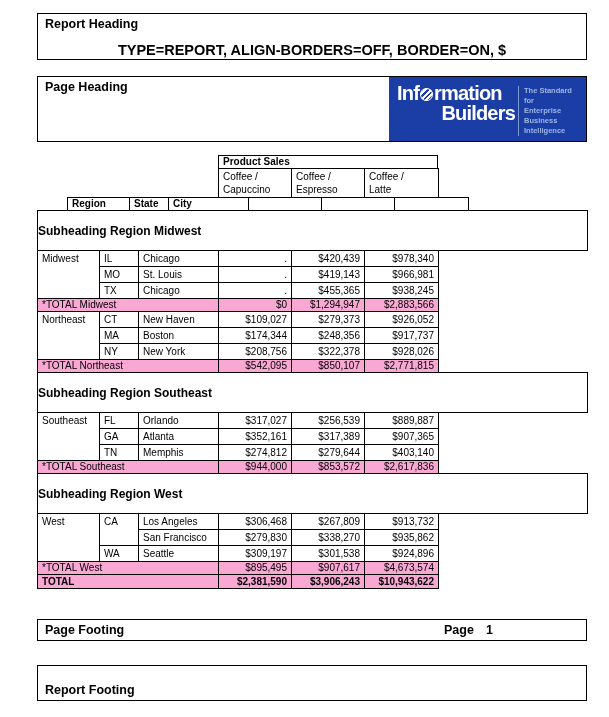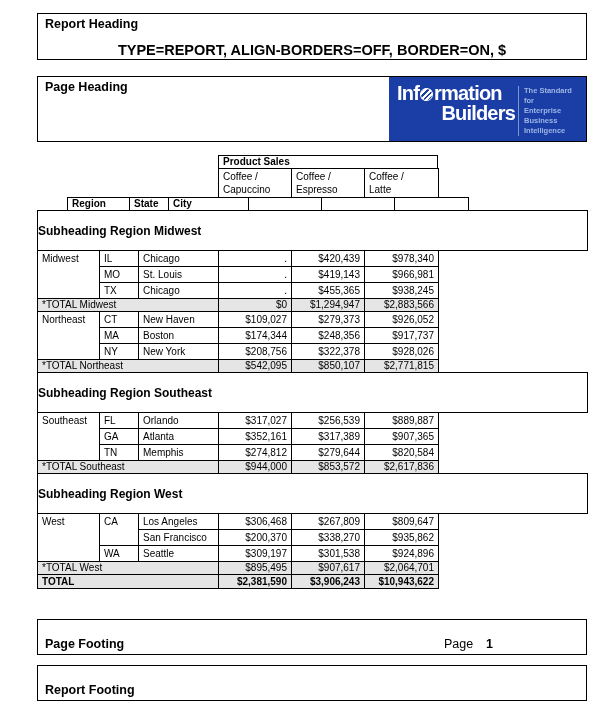--- a/index.html
+++ b/index.html
@@ -45,27 +45,27 @@
   #hdr-row td { height:12px; line-height:12px; font-weight:bold; }
   .subheading {
     box-sizing:border-box; width:551px; height:41px; border:1px solid #000; margin-top:-1px;
     display:flex; align-items:center; 
     font-weight:bold; font-size:12px; background:#fff;
   }
   table.sec { width:401px; margin-top:-1px; }
   table.sec td { height:15px; line-height:15px; }
   td.num { text-align:right; }
   td.vspan { vertical-align:top;margin-top:30px; }
-  tr.total td { background:#e5e5e5; height:12px; line-height:12px; }
+  tr.total td { background:#f9a8d4; height:12px; line-height:12px; }
   tr.grand td { font-weight:bold; height:13px; line-height:13px; }
 
-  #page-footing { top:619px; height:36px; }
+  #page-footing { top:619px; height:22px; }
   #report-footing { top:665px; height:36px; }
   .foot-title { position:absolute; left:7px; bottom:3px; font-weight:bold; font-size:12.5px; }
-  .pf-page { position:absolute; left:406px; bottom:3px; font-weight:normal; font-size:12.5px; }
+  .pf-page { position:absolute; left:406px; bottom:3px; font-weight:bold; font-size:12.5px; }
   .pf-num  { position:absolute; left:448px; bottom:3px; font-weight:bold; font-size:12.5px; }
 </style>
 </head>
 <body>
 
 <div class="page">
 
   <div class="hbox" id="page-heading">
     <div class="box-title">Page Heading</div>
     <div class="logo">
@@ -241,21 +241,21 @@
         <td>Atlanta</td>
         <td class="num">$352,161</td>
         <td class="num">$317,389</td>
         <td class="num">$907,365</td>
       </tr>
       <tr>
         <td>TN</td>
         <td>Memphis</td>
         <td class="num">$274,812</td>
         <td class="num">$279,644</td>
-        <td class="num">$820,584</td>
+        <td class="num">$403,140</td>
       </tr>
       <tr class="total">
         <td colspan="3">*TOTAL Southeast</td>
         <td class="num">$944,000</td>
         <td class="num">$853,572</td>
         <td class="num">$2,617,836</td>
       </tr>
     </tbody>
       </table>
 
@@ -269,40 +269,40 @@
           <col style="width:73px">
           <col style="width:74px">
         </colgroup>
       <tbody>
           <tr>
         <td class="vspan" rowspan="3">West</td>
         <td class="vspan" rowspan="2">CA</td>
         <td>Los Angeles</td>
         <td class="num">$306,468</td>
         <td class="num">$267,809</td>
-        <td class="num">$809,647</td>
+        <td class="num">$913,732</td>
       </tr>
       <tr>
         <td>San Francisco</td>
-        <td class="num">$200,370</td>
+        <td class="num">$279,830</td>
         <td class="num">$338,270</td>
         <td class="num">$935,862</td>
       </tr>
       <tr>
         <td>WA</td>
         <td>Seattle</td>
         <td class="num">$309,197</td>
         <td class="num">$301,538</td>
         <td class="num">$924,896</td>
       </tr>
       <tr class="total">
         <td colspan="3">*TOTAL West</td>
         <td class="num">$895,495</td>
         <td class="num">$907,617</td>
-        <td class="num">$2,064,701</td>
+        <td class="num">$4,673,574</td>
       </tr>
       <tr class="total grand">
         <td colspan="3">TOTAL</td>
         <td class="num">$2,381,590</td>
         <td class="num">$3,906,243</td>
         <td class="num">$10,943,622</td>
       </tr>
     </tbody>
       </table>
   </div>

